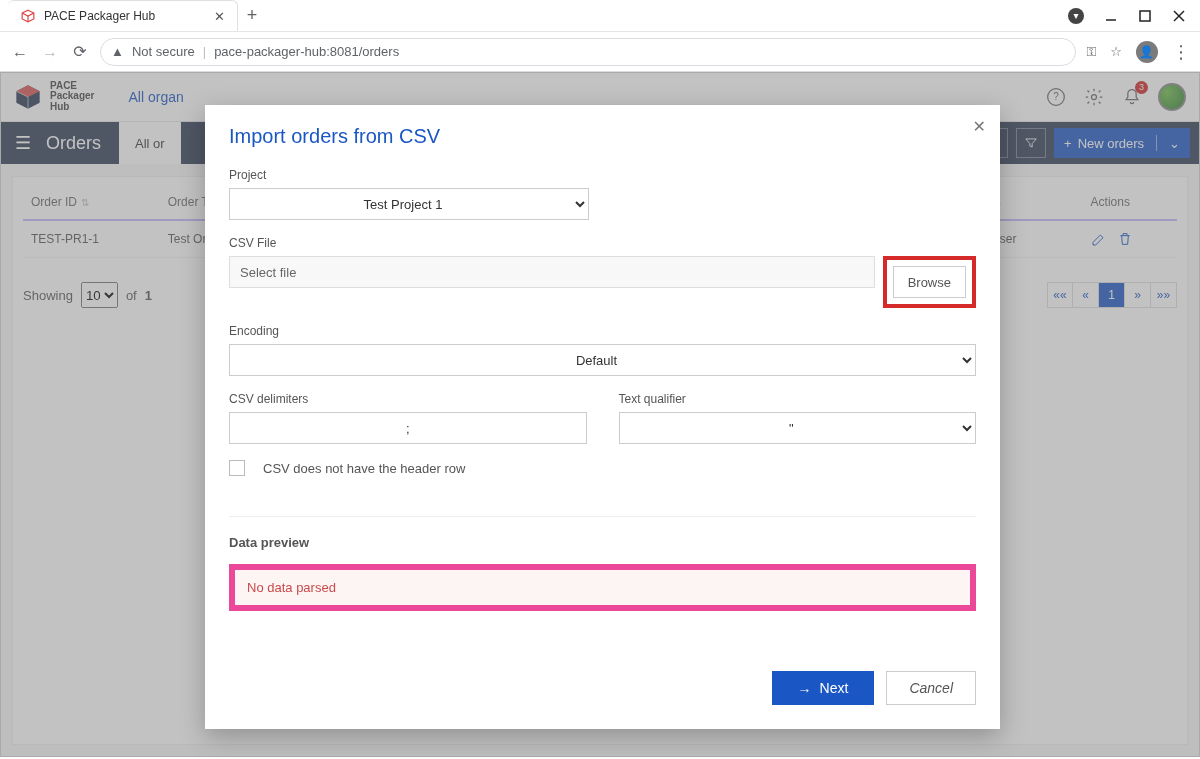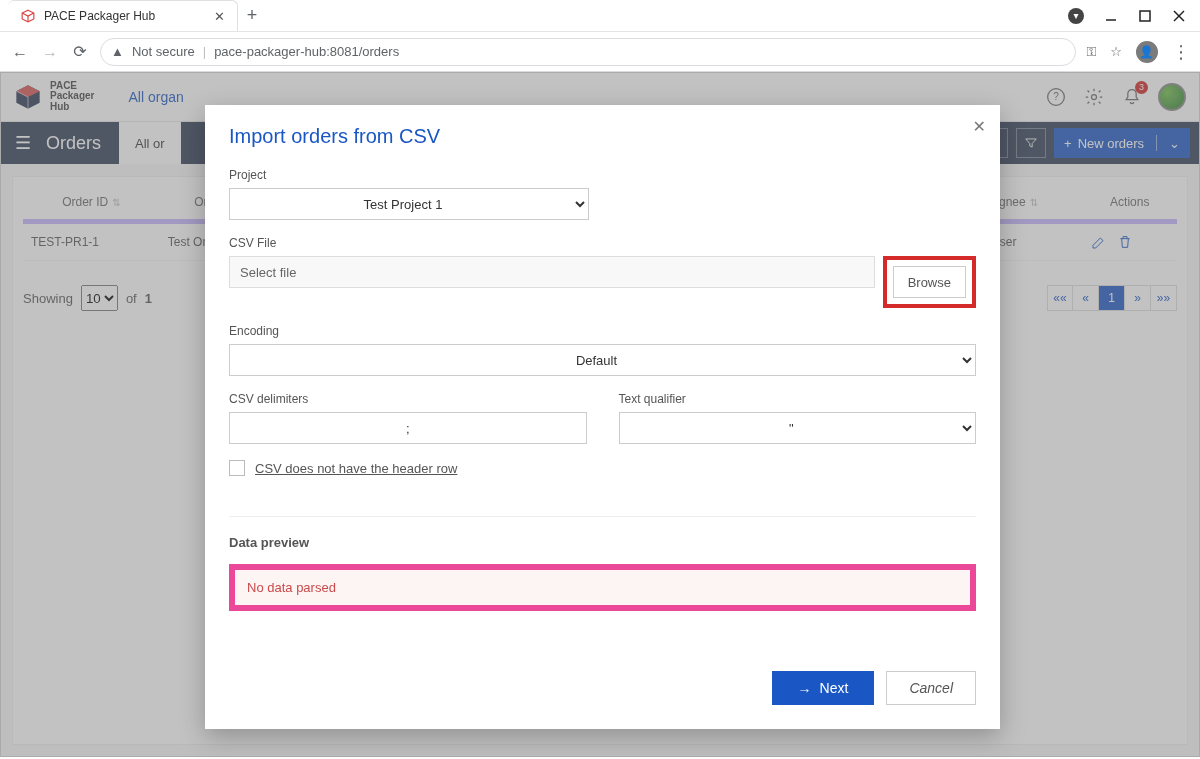--- a/index.html
+++ b/index.html
@@ -176,22 +176,22 @@
     padding: 8px 10px;
     border:1px solid #eee;
   }
   table.orders {
     width:100%;
     border-collapse: collapse;
     font-size:12px;
     color:#555;
   }
   table.orders th {
-    text-align:center;font-weight:400;color:#666;
-    padding:10px 8px; border-bottom:5px solid #c4b5fd;
+    text-align:left;font-weight:400;color:#666;
+    padding:10px 8px; border-bottom:2px solid #c4b5fd;
   }
   table.orders td {
     padding:10px 8px; border-bottom:1px solid #f2f2f2;
   }
   .sort { color:#bbb; font-size:10px; margin-left:4px;}
   .row-actions { color:#1a57c4; display:flex;gap:10px;}
 
   .pager-row {
     display:flex;align-items:center;gap:8px;margin-top:24px;color:#555;font-size:13px;
   }
@@ -244,21 +244,21 @@
   .browse-wrap {
     border:4px solid #d42a2a; padding:6px; margin-left:8px;
   }
   .browse-btn {
     height:32px; padding:0 14px; border:1px solid #ccc;
     background:#fff; color:#555; font-size:13px;
     display:flex;align-items:center;justify-content:center;
   }
   .two-col { display:flex; gap:32px;}
   .two-col > div { flex:1;}
-  .checkbox-row { display:flex;align-items:center;gap:10px;color:#555;font-size:13px;text-decoration:underline;}
+  .checkbox-row { display:flex;align-items:center;gap:18px;color:#555;font-size:13px;}
   .checkbox-box { width:16px;height:16px;border:1px solid #bbb;}
   .hr { height:1px;background:#eee;margin:40px 0 18px 0;}
   .preview-label { color:#555;font-size:13px;font-weight:600;margin-bottom:14px;}
   .preview-box {
     border:6px solid #ec4899; background:#fdf4f4; color:#c94a4a;
     padding:10px 12px; font-size:13px;
   }
   .modal-footer {
     display:flex; justify-content:flex-end; gap:12px; margin-top:60px;
   }

